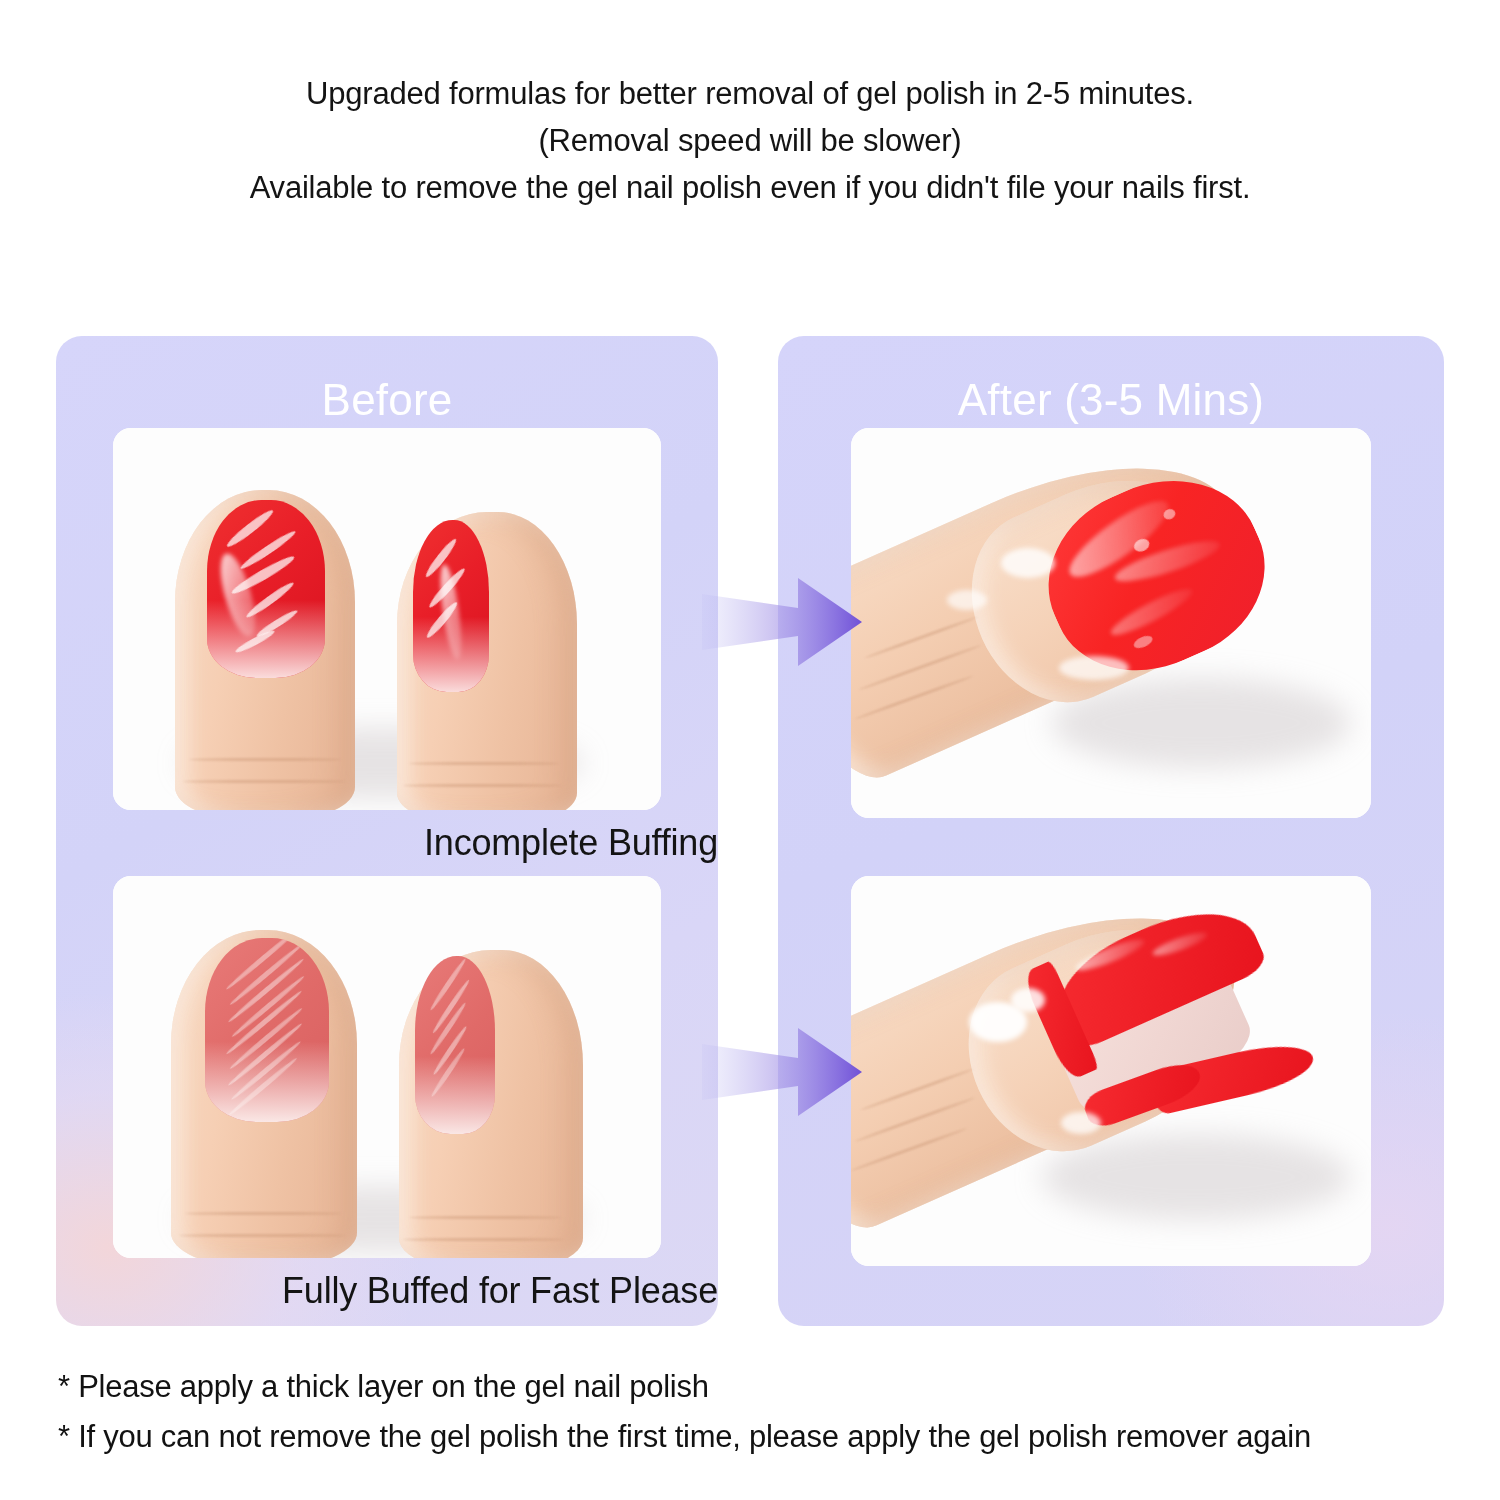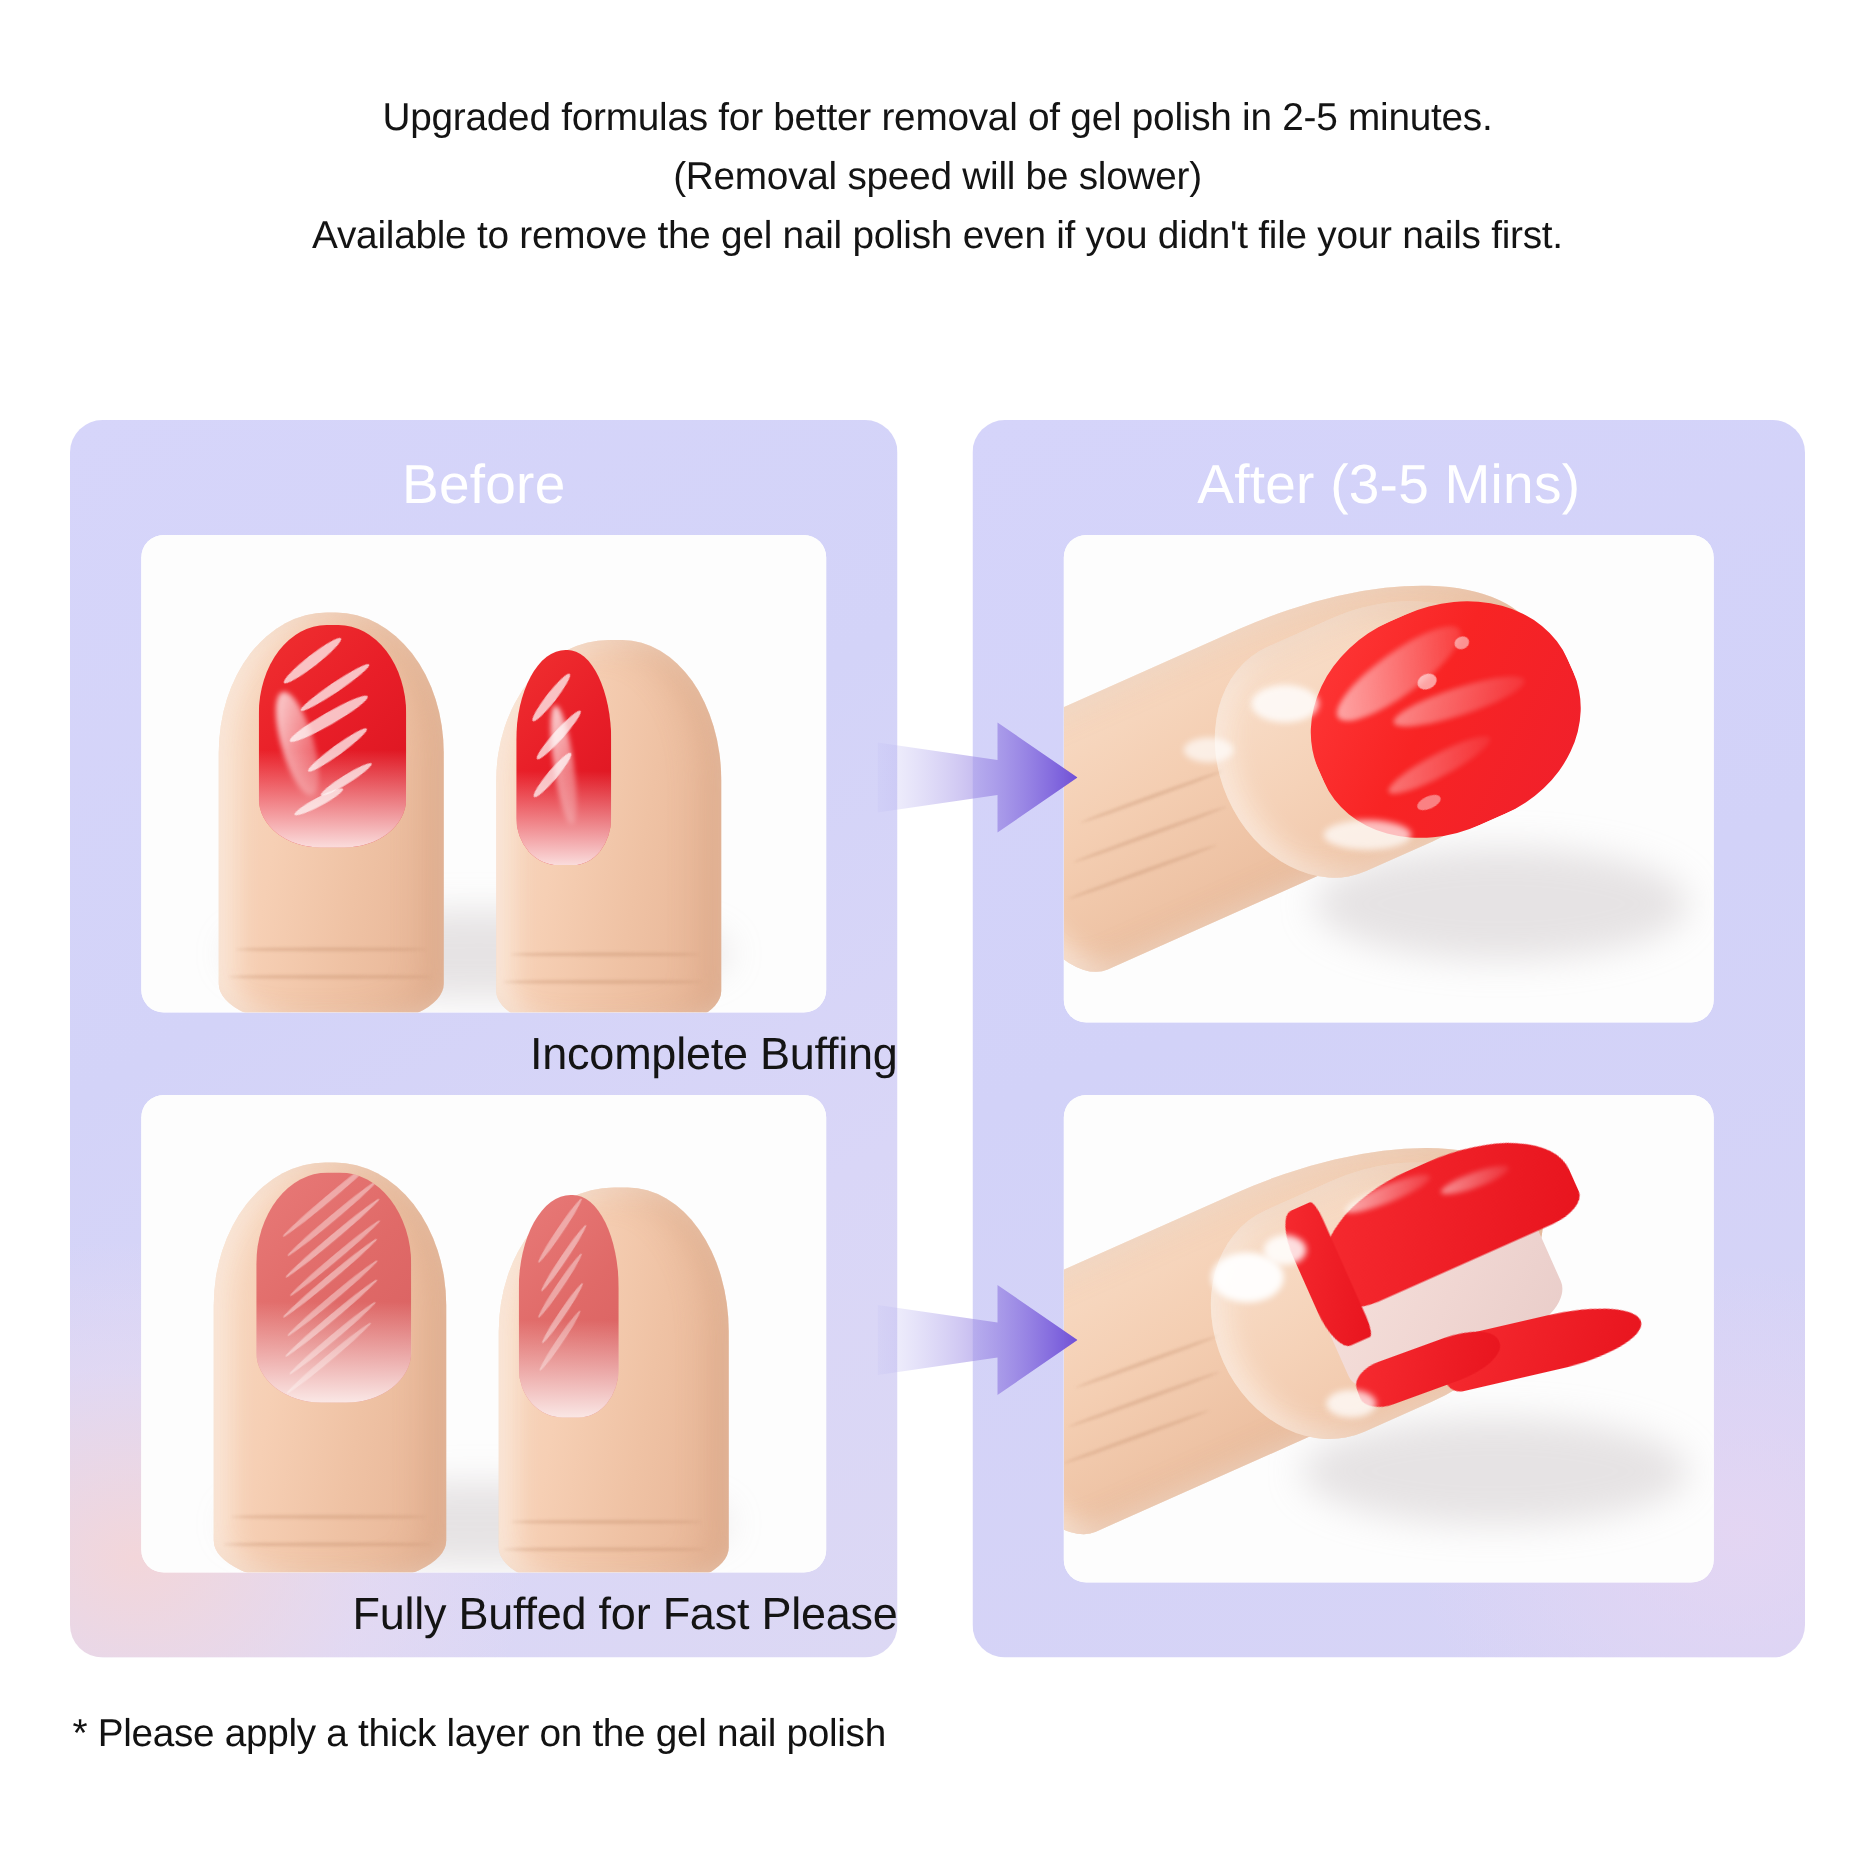--- a/index.html
+++ b/index.html
@@ -96,21 +96,21 @@
     left: 722px;
     width: 666px;
     background:
       radial-gradient(ellipse 360px 300px at 92% 90%, rgba(230, 214, 242, 0.85) 0%, rgba(214, 212, 248, 0) 72%),
       linear-gradient(160deg, #d5d4fa 0%, #d2d2f8 45%, #d7d4f6 100%);
   }
 
   .panel-header {
     width: 100%;
     text-align: center;
-    padding-top: 28px;
+    padding-top: 40px;
     font-size: 44px;
     font-weight: 400;
     color: #ffffff;
     letter-spacing: 0.2px;
     line-height: 1.1;
   }
 
   .photo-card {
     position: absolute;
     left: 50%;
@@ -419,13 +419,14 @@
         <stop offset="42%" stop-color="#a99ae8" stop-opacity="0.55"></stop>
         <stop offset="100%" stop-color="#6f50d8" stop-opacity="1"></stop>
       </linearGradient>
     </defs>
     <path d="M0,26 L96,40 L96,10 L160,54 L96,98 L96,68 L0,82 Z" fill="url(#agrad2)"></path>
   </svg>
 </div>
 
 <div class="notes">
   <div class="note">* Please apply a thick layer on the gel nail polish</div>
+  <div class="note">* If you can not remove the gel polish the first time, please apply the gel polish remover again</div>
 </div>
 
 </body></html>

